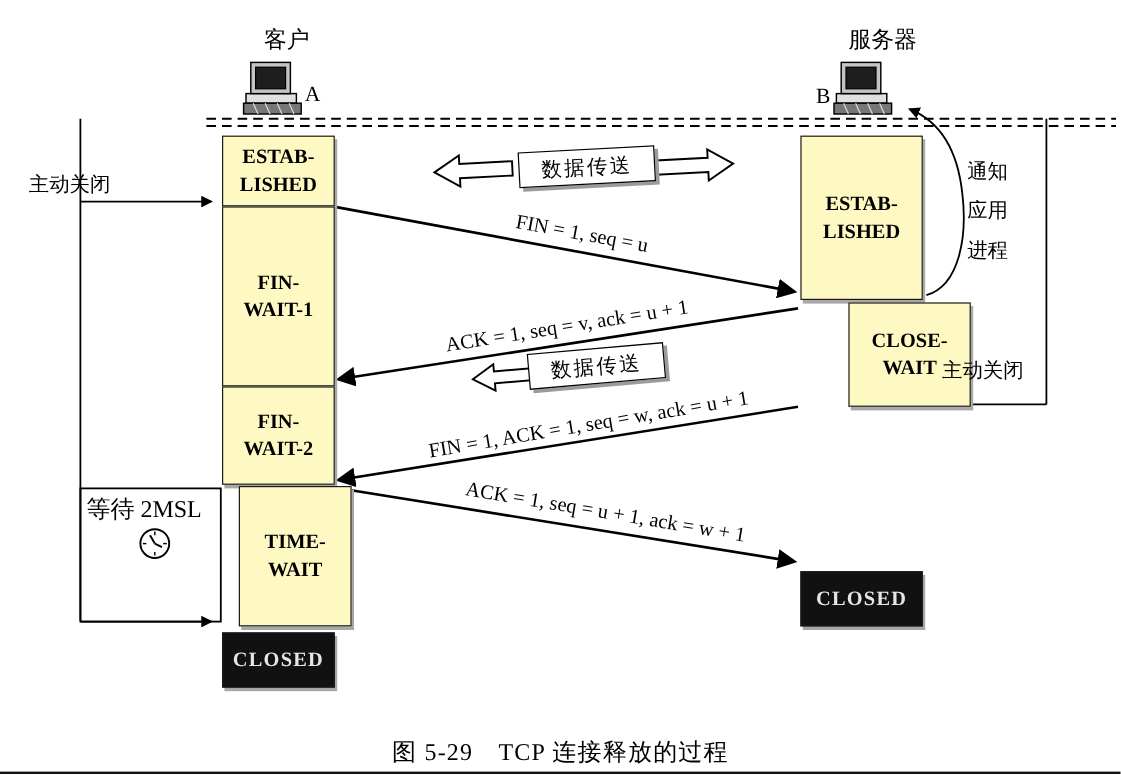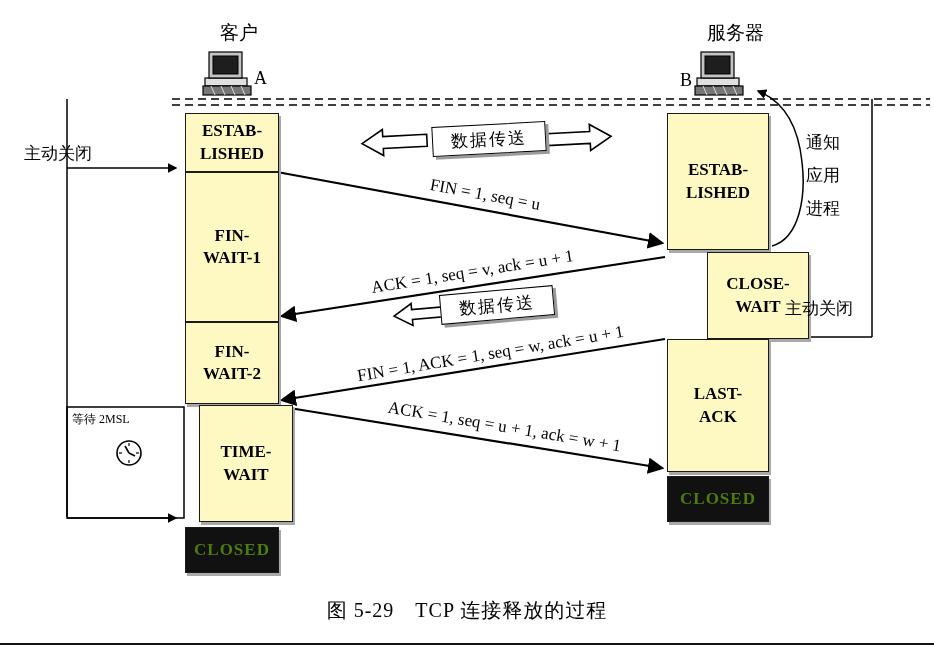--- a/index.html
+++ b/index.html
@@ -3,28 +3,28 @@
 <meta charset="utf-8">
 <style>
   html,body{margin:0;padding:0;background:#fff;}
   .stage{position:relative;width:934px;height:646px;background:#fff;overflow:hidden;
          font-family:"Liberation Serif","DejaVu Serif",serif;color:#000;}
   .abs{position:absolute;left:0;top:0;}
   .center{}
   .state{position:absolute;background:#fef9c3;border:1.5px solid #1a1a1a;
          box-shadow:2px 3px 0 #a8a8a8;display:flex;align-items:center;justify-content:center;
          text-align:center;font-weight:bold;font-size:17px;line-height:1.3;white-space:pre-line;}
-  .closed{background:#111;color:#4d7c0f;letter-spacing:1px;}
+  .closed{background:#111;color:#e5e5e5;letter-spacing:1px;}
   .msg{position:absolute;font-size:17px;text-align:center;white-space:nowrap;}
   .dtbox{position:absolute;background:#fff;border:1.6px solid #000;box-shadow:3px 3px 0 #9b9b9b;
          display:flex;align-items:center;justify-content:center;font-size:17px;letter-spacing:2px;}
   .hostlabel{position:absolute;font-size:19px;text-align:right;font-family:Liberation Mono, monospace;}
   .hostletter{position:absolute;font-size:18px;}
   .note{position:absolute;font-size:17px;white-space:pre-line;}
-  .caption{position:absolute;font-size:20px;text-align:center;letter-spacing:1px;}
+  .caption{position:absolute;font-size:20px;text-align:center;letter-spacing:1px;margin-top:16px;}
 </style>
 </head>
 <body>
 
 <div class="stage">
 
   <svg class="abs" width="934" height="646" viewBox="0 0 934 646">
     <defs>
       <marker id="arrL" viewBox="0 0 10 10" refX="8.5" refY="5" markerWidth="7.5" markerHeight="7.5" orient="auto">
         <path d="M0,0 L10,5 L0,10 Z" fill="#000"></path>
@@ -113,34 +113,32 @@
   <div class="state" style="left:185px;top:322px;width:92px;height:80px">FIN-
 WAIT-2</div>
   <div class="state" style="left:199px;top:405px;width:92px;height:115px">TIME-
 WAIT</div>
   <div class="state closed" style="left:185px;top:527px;width:92px;height:44px">CLOSED</div>
 
   <div class="state" style="left:667px;top:113px;width:100px;height:135px">ESTAB-
 LISHED</div>
   <div class="state" style="left:707px;top:252px;width:100px;height:85px">CLOSE-
 WAIT</div>
-  <div class="state" style="left:667px;top:339px;width:100px;height:131px">LAST-
-ACK</div>
   <div class="state closed" style="left:667px;top:476px;width:100px;height:44px">CLOSED</div>
 
   <div class="msg" style="left:400px;top:185px;width:170px;transform:rotate(10.5deg)">FIN = 1, seq = u</div>
   <div class="msg" style="left:335px;top:262px;width:275px;transform:rotate(-9deg)">ACK = 1, seq = v, ack = u + 1</div>
   <div class="msg" style="left:328px;top:344px;width:325px;transform:rotate(-9.5deg)">FIN = 1, ACK = 1, seq = w, ack = u + 1</div>
   <div class="msg" style="left:352px;top:417px;width:305px;transform:rotate(9.5deg)">ACK = 1, seq = u + 1, ack = w + 1</div>
 
   <div class="dtbox" style="left:432px;top:124px;width:112px;height:28px;transform:rotate(-3deg)">数据传送</div>
   <div class="dtbox" style="left:440px;top:290px;width:112px;height:28px;transform:rotate(-5deg)">数据传送</div>
 
   <div class="note" style="left:24px;top:142px;width:72px">主动关闭</div>
   <div class="note" style="left:785px;top:297px;width:72px">主动关闭</div>
   <div class="note center" style="left:806px;top:126px;width:42px;line-height:33px">通知
 应用
 进程</div>
-  <div class="note center" style="left:72px;top:411px;width:108px;font-size:12px">等待 2MSL</div>
+  <div class="note center" style="left:72px;top:411px;width:108px;font-size:20px">等待 2MSL</div>
 
   <div class="caption" style="left:0;top:597px;width:934px">图 5-29　TCP 连接释放的过程</div>
 
 </div>
 
 </body></html>

